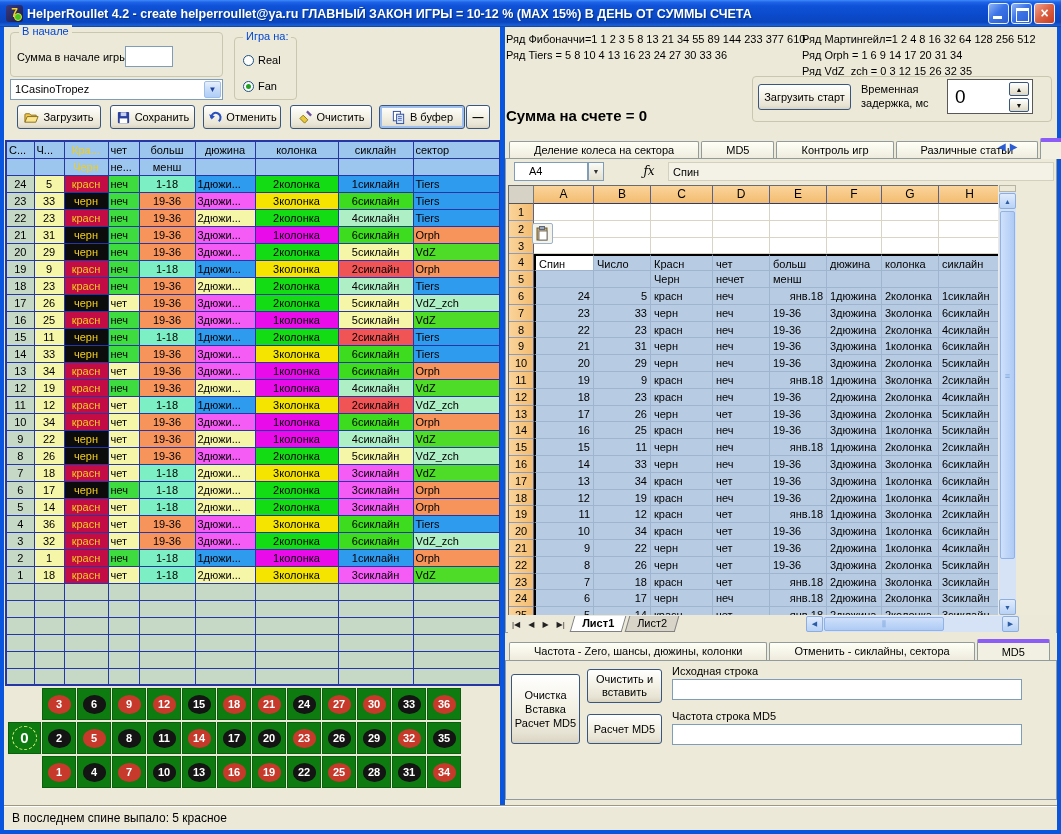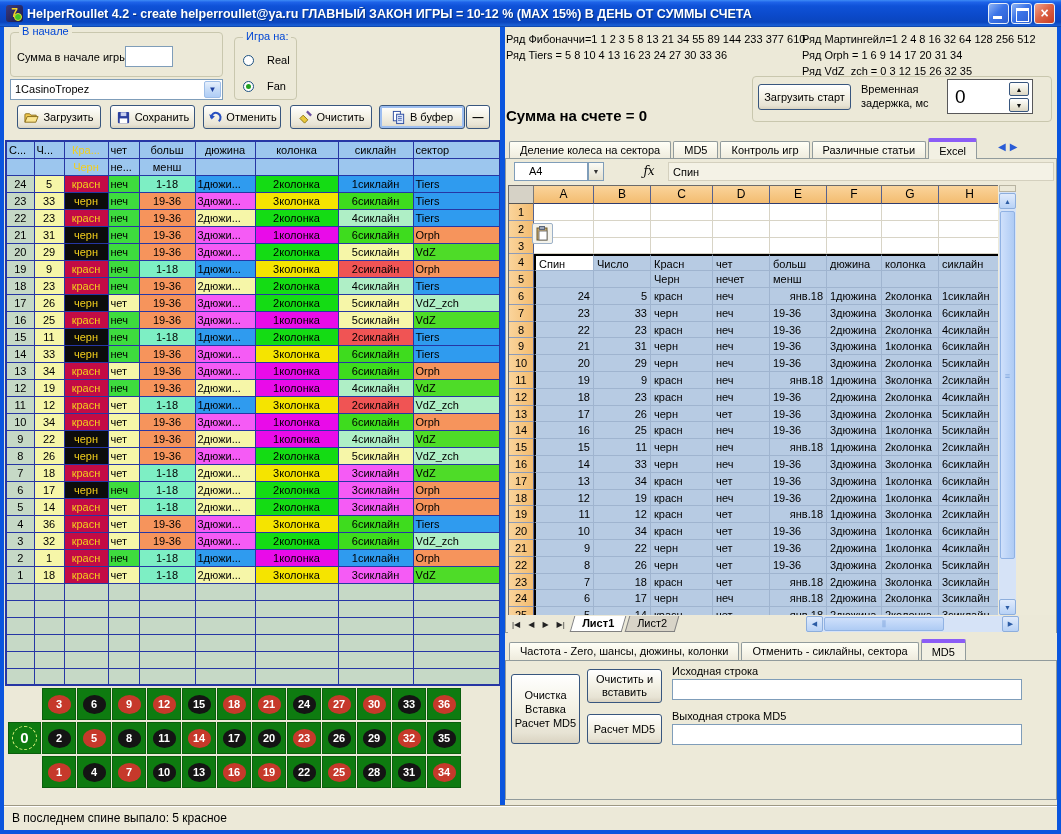--- a/index.html
+++ b/index.html
@@ -41,21 +41,21 @@
   .xpinput { background:#fff; border:1px solid #7F9DB9; font-size:11px; padding:0 3px;
     font-family:"Liberation Sans",sans-serif; }
   .xpbtn { background:linear-gradient(180deg,#FFFFFF 0%,#F4F2E6 45%,#E7E3D4 85%,#D9D3C1 100%);
     border:1px solid #38567E; border-radius:3px; font-size:11px; color:#000;
     display:flex; align-items:center; justify-content:center; gap:4px;
     font-family:"Liberation Sans",sans-serif; cursor:default; }
   #grp-start { left:6px; top:5px; width:213px; height:45px; }
   #lbl-sum { position:absolute; left:6px; top:18px; font-size:11px; }
   #inp-sum { position:absolute; left:114px; top:13px; width:48px; height:21px; }
   #grp-game { left:230px; top:10px; width:63px; height:63px; }
-  .radio { position:absolute; left:8px; display:flex; align-items:center; gap:13px; font-size:11px; }
+  .radio { position:absolute; left:8px; display:flex; align-items:center; gap:4px; font-size:11px; }
   .rdot { width:11px; height:11px; border:1px solid #1D5281; border-radius:50%; background:#fff; position:relative; flex:none; }
   .rdot.on::after { content:""; position:absolute; left:2px; top:2px; width:5px; height:5px; background:#21A121; border-radius:50%; }
   #combo { position:absolute; left:6px; top:52px; width:213px; height:21px; background:#fff;
     border:1px solid #7F9DB9; font-size:11px; line-height:19px; padding-left:4px; }
   #combo .cbarrow { position:absolute; right:1px; top:1px; bottom:1px; width:17px;
     background:linear-gradient(#E8F0FC,#C6DCF8 50%,#AFCDF6); border:1px solid #9EBEE8; border-radius:2px;
     color:#1C3E9E; font-size:8px; display:flex; align-items:center; justify-content:center; }
   #toolbar { position:absolute; left:0; top:78px; height:24px; width:100%; }
   #toolbar .tbtn { position:absolute; top:0; height:24px; }
   #toolbar .bicon { display:inline-flex; width:15px; height:15px; flex:none; }
@@ -93,21 +93,21 @@
   .spb { position:absolute; right:3px; width:20px; height:14px; font-size:7px;
     display:flex; align-items:center; justify-content:center; color:#111;
     background:linear-gradient(180deg,#FFFFFF,#EFEDE0 50%,#DCD6C4); border:1px solid #38567E; border-radius:2px; }
   #sp-up { top:2px; } #sp-dn { top:18px; }
   #balance { position:absolute; left:1px; top:80px; font-size:15px; font-weight:bold; }
 
   .tabstrip { position:absolute; display:flex; align-items:flex-end; }
   #main-tabs { left:4px; top:111px; height:21px; }
   #bottom-tabs { left:4px; top:613px; height:20px; }
   .tab { height:18px; line-height:17px; background:linear-gradient(#FFFFF6,#EEEBDD);
-    border:1px solid #919B9C; border-bottom:0; border-radius:2px 2px 0 0; padding:0 10px;
+    border:1px solid #919B9C; border-bottom:0; border-radius:2px 2px 0 0; padding:0 24px;
     margin-right:2px; font-size:11px; white-space:nowrap; }
   .tab.active { height:21px; line-height:19px; background:#F2F0E3; border-top:4px solid #8b5cf6;
     position:relative; z-index:3; }
   .strip-arrows { position:absolute; left:489px; top:114px; font-size:10px; color:#2A5CD6; }
   .strip-arrows span { margin-left:4px; }
 
   
   #excel-panel { position:absolute; left:0; top:131px; width:552px; height:475px;
     border:1px solid #919B9C; background:#EDEAD9; }
   #fbar { position:absolute; left:2px; top:3px; right:2px; height:20px; }
@@ -1120,20 +1120,20 @@
 
       <div id="md5-panel">
         <button class="xpbtn" id="md5-b1">Очистка
 Вставка
 Расчет MD5</button>
         <button class="xpbtn" id="md5-b2">Очистить и
 вставить</button>
         <button class="xpbtn" id="md5-b3">Расчет MD5</button>
         <span class="md5lbl" id="md5-l1">Исходная строка</span>
         <input class="xpinput md5inp" id="md5-i1" value="" style="">
-        <span class="md5lbl" id="md5-l2">Выходная строка MD5</span>
+        <span class="md5lbl" id="md5-l2">Частота строка MD5</span>
         <input class="xpinput md5inp" id="md5-i2" value="" style="">
       </div>
     </div>
 
     <div id="statusbar">В последнем спине выпало: 5 красное</div>
   </div>
 </div>
 
 </body></html>

